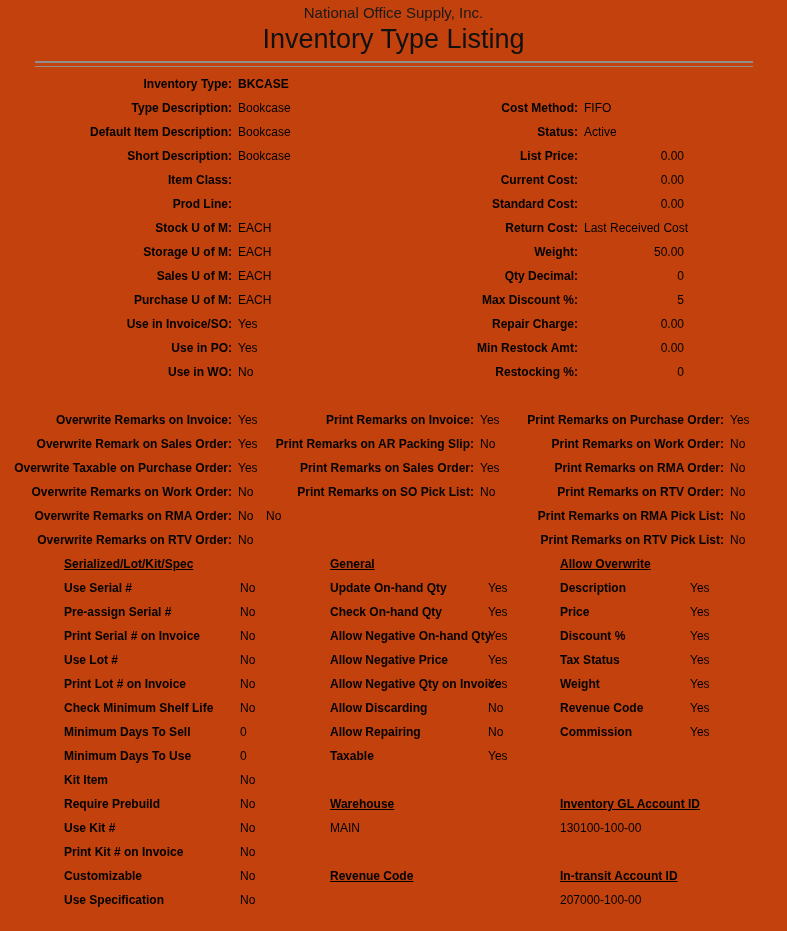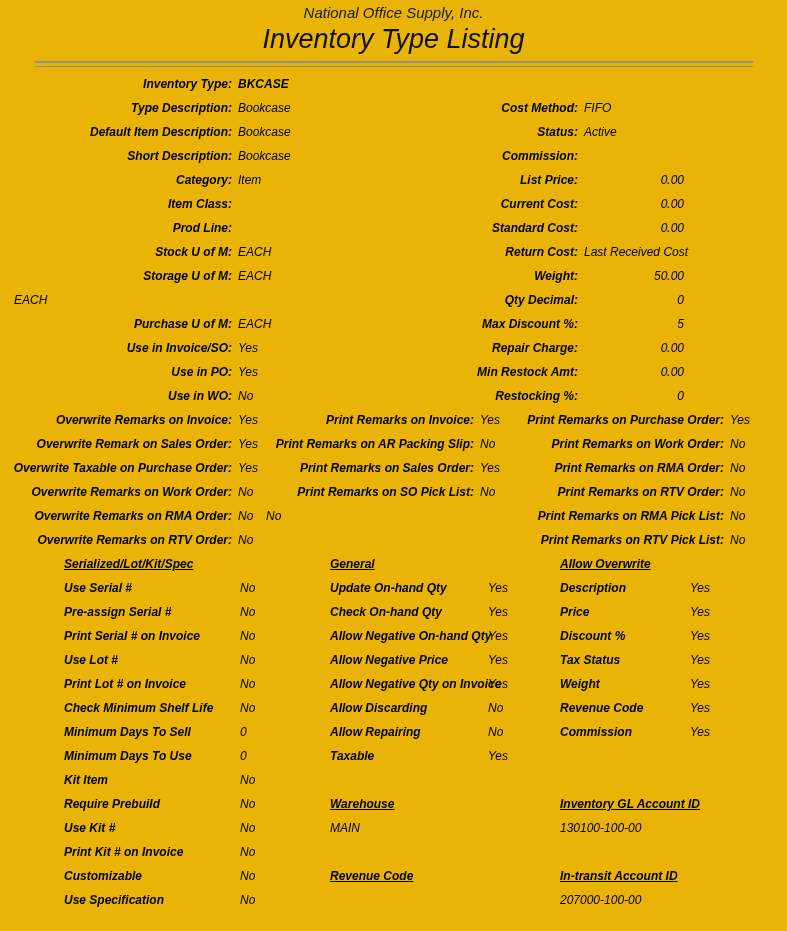--- a/index.html
+++ b/index.html
@@ -1,18 +1,18 @@
 <!DOCTYPE html>
 <html><head>
 <meta charset="utf-8">
 <style>
   * { margin:0; padding:0; box-sizing:border-box; }
   html,body { background:#ffffff; }
   body { font-family:"Liberation Sans","DejaVu Sans",sans-serif; color:#000; }
-  .page { position:relative; width:787px; height:931px; background:#eab308; overflow:hidden;font-style:italic; }
+  .page { position:relative; width:787px; height:931px; background:#c2410c; overflow:hidden; }
 
   .company { position:absolute; top:4px; left:0; width:100%; text-align:center; font-size:15px; color:#1a1a1a; }
   .title   { position:absolute; top:24px; left:0; width:100%; text-align:center; font-size:27px; color:#111; }
   .rule    { position:absolute; top:61px; left:35px; width:718px; height:6px;
              border-top:2px solid #8f8f8f; border-bottom:1px solid #8f8f8f; }
 
   .row { display:flex; align-items:center; height:24px; font-size:12px; white-space:nowrap; }
   .bl  { font-weight:bold; }
   .vl  { }
 
@@ -78,24 +78,20 @@
       <div class="row">
         <span class="bl">Default Item Description:</span>
         <span class="vl">Bookcase</span>
       </div>
 
       <div class="row">
         <span class="bl">Short Description:</span>
         <span class="vl">Bookcase</span>
       </div>
 
-      <div class="row">
-        <span class="bl">Category:</span>
-        <span class="vl">Item</span>
-      </div>
 
       <div class="row">
         <span class="bl">Item Class:</span>
         <span class="vl"></span>
       </div>
 
       <div class="row">
         <span class="bl">Prod Line:</span>
         <span class="vl"></span>
       </div>
@@ -104,20 +100,21 @@
         <span class="bl">Stock U of M:</span>
         <span class="vl">EACH</span>
       </div>
 
       <div class="row">
         <span class="bl">Storage U of M:</span>
         <span class="vl">EACH</span>
       </div>
 
       <div class="row">
+        <span class="bl">Sales U of M:</span>
         <span class="vl">EACH</span>
       </div>
 
       <div class="row">
         <span class="bl">Purchase U of M:</span>
         <span class="vl">EACH</span>
       </div>
 
       <div class="row">
         <span class="bl">Use in Invoice/SO:</span>
@@ -140,24 +137,20 @@
       <div class="row">
         <span class="bl">Cost Method:</span>
         <span class="vl">FIFO</span>
       </div>
 
       <div class="row">
         <span class="bl">Status:</span>
         <span class="vl">Active</span>
       </div>
 
-      <div class="row">
-        <span class="bl">Commission:</span>
-        <span class="vl"></span>
-      </div>
 
       <div class="row">
         <span class="bl">List Price:</span>
         <span class="vl num">0.00</span>
       </div>
 
       <div class="row">
         <span class="bl">Current Cost:</span>
         <span class="vl num">0.00</span>
       </div>

